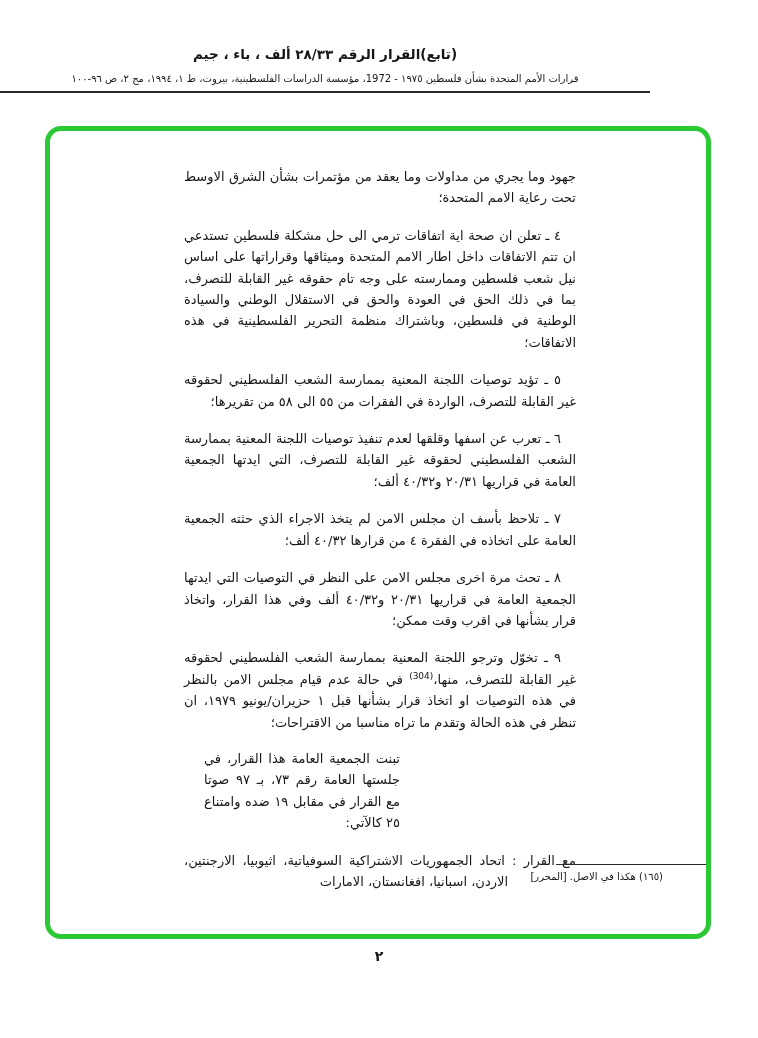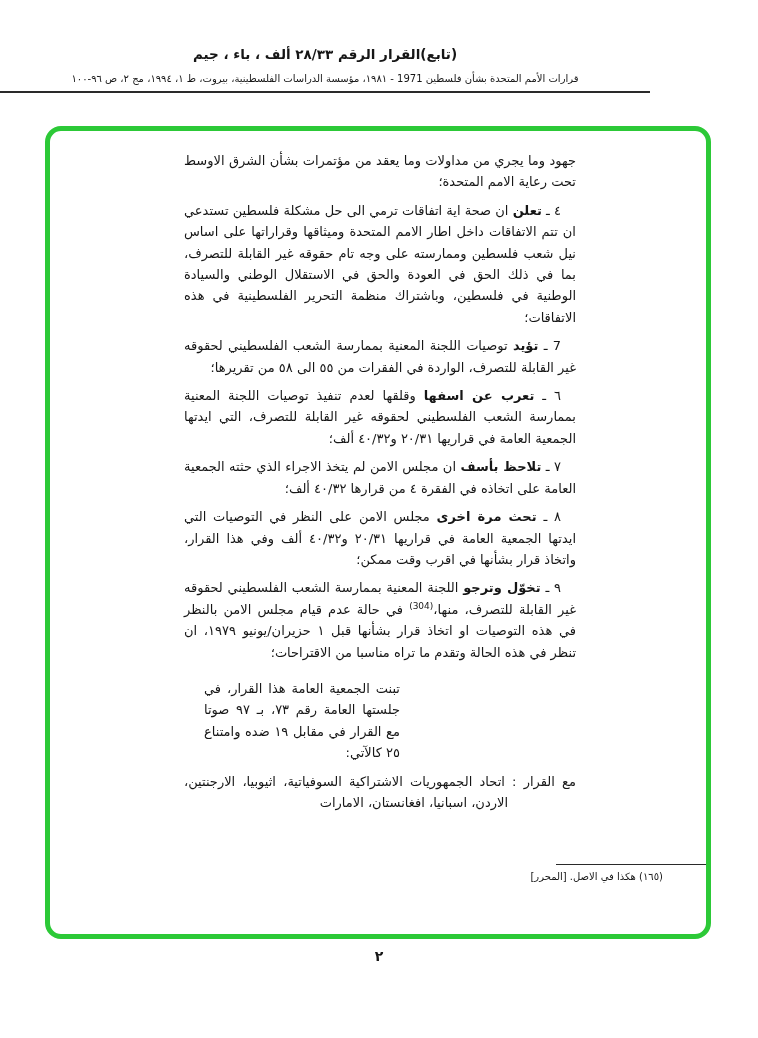--- a/index.html
+++ b/index.html
@@ -64,27 +64,27 @@
     position: absolute;
     left: 184px;
     top: 150px;
     width: 392px;
     direction: rtl;
     text-align: justify;
     font-size: 13px;
     line-height: 21.4px;
   }
   .doc-body p {
-    margin: 0 0 7px 0;
+    margin: 16px 0 7px 0;
   }
   p.clause {
     text-indent: 15px; 
   }
   .lead {
-    font-weight: bold;
+    font-weight: normal;
   }
   .fn-marker {
     font-size: 9px;
     vertical-align: super;
     line-height: 0;
   }
   p.adoption {
     width: 196px;
     margin: 15px 176px 7px 0;
     text-align: justify;
@@ -129,38 +129,38 @@
     font-weight: bold;
   }
 </style>
 </head>
 <body>
 
 <div class="page">
 
   <div class="page-header">
     <div class="doc-title">(تابع)القرار الرقم ٢٨/٣٣ ألف ، باء ، جيم</div>
-    <div class="doc-source">قرارات الأمم المتحدة بشأن فلسطين 1971 - ١٩٨١، مؤسسة الدراسات الفلسطينية، بيروت، ط ١، ١٩٩٤، مج ٢، ص ٩٦-١٠٠</div>
+    <div class="doc-source">قرارات الأمم المتحدة بشأن فلسطين ١٩٧٥ - 1972، مؤسسة الدراسات الفلسطينية، بيروت، ط ١، ١٩٩٤، مج ٢، ص ٩٦-١٠٠</div>
     <hr class="header-rule">
   </div>
 
   <div class="highlight-box"></div>
 
   <div class="doc-body">
 
     <p class="intro"><span>جهود وما يجري من مداولات وما يعقد من مؤتمرات بشأن الشرق الاوسط تحت رعاية الامم المتحدة؛</span></p>
 
     <p class="clause">
       <span>٤ ـ</span>
       <span class="lead">تعلن</span>
       <span>ان صحة اية اتفاقات ترمي الى حل مشكلة فلسطين تستدعي ان تتم الاتفاقات داخل اطار الامم المتحدة وميثاقها وقراراتها على اساس نيل شعب فلسطين وممارسته على وجه تام حقوقه غير القابلة للتصرف، بما في ذلك الحق في العودة والحق في الاستقلال الوطني والسيادة الوطنية في فلسطين، وباشتراك منظمة التحرير الفلسطينية في هذه الاتفاقات؛</span>
     </p>
 
     <p class="clause">
-      <span>7 ـ</span>
+      <span>٥ ـ</span>
       <span class="lead">تؤيد</span>
       <span>توصيات اللجنة المعنية بممارسة الشعب الفلسطيني لحقوقه غير القابلة للتصرف، الواردة في الفقرات من ٥٥ الى ٥٨ من تقريرها؛</span>
     </p>
 
     <p class="clause">
       <span>٦ ـ</span>
       <span class="lead">تعرب عن اسفها</span>
       <span>وقلقها لعدم تنفيذ توصيات اللجنة المعنية بممارسة الشعب الفلسطيني لحقوقه غير القابلة للتصرف، التي ايدتها الجمعية العامة في قراريها ٢٠/٣١ و٤٠/٣٢ ألف؛</span>
     </p>
 

